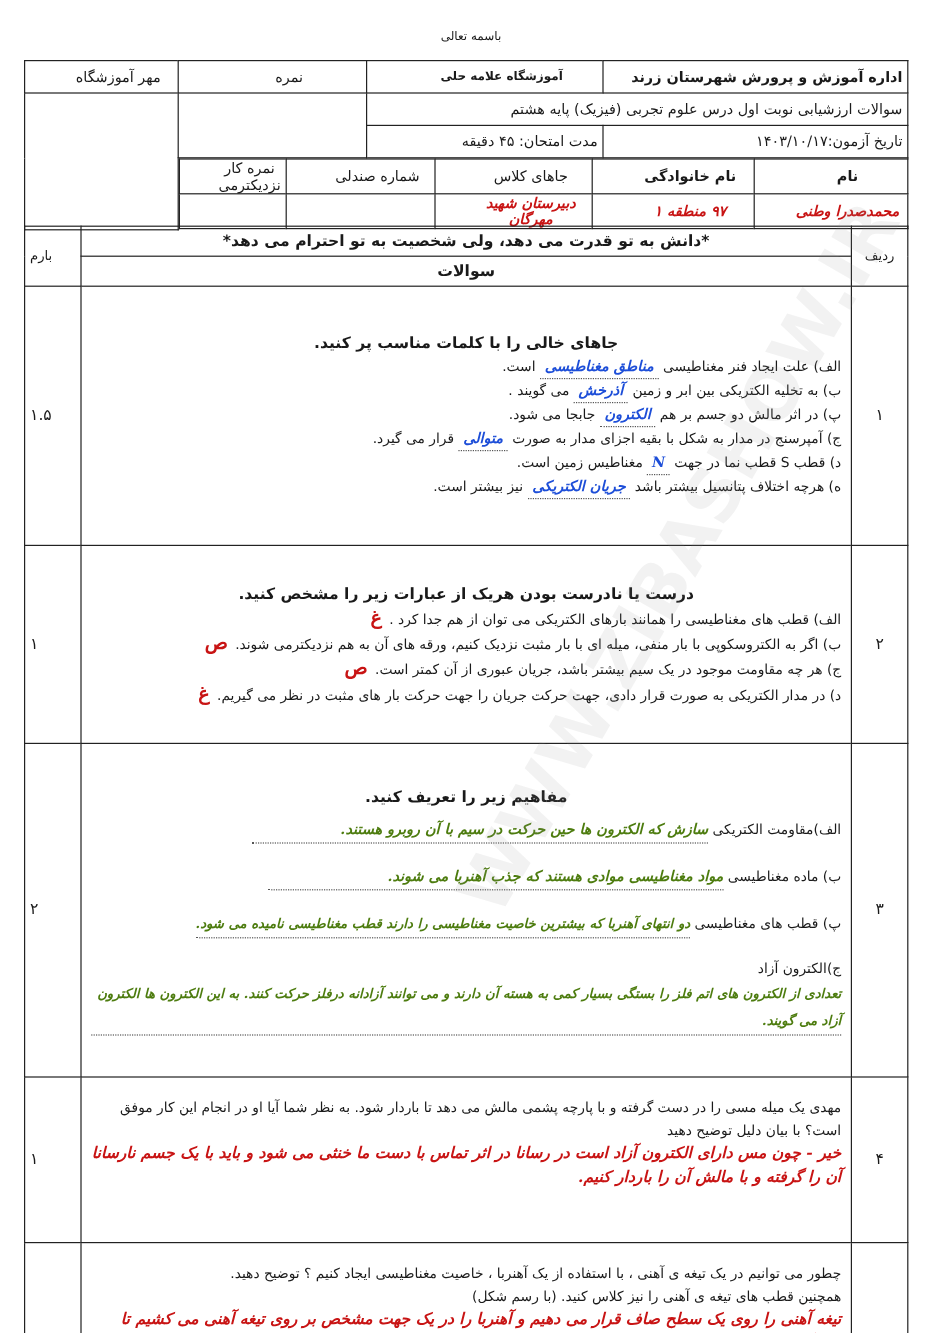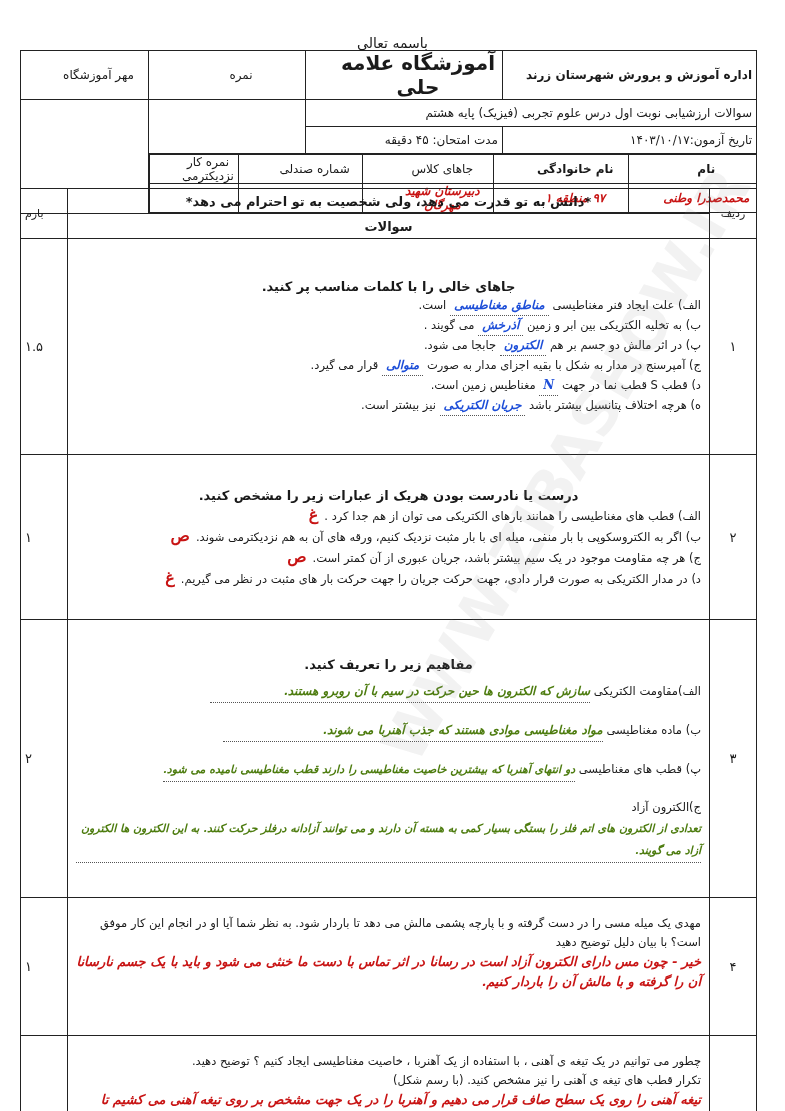--- a/index.html
+++ b/index.html
@@ -1,17 +1,17 @@
 <!DOCTYPE html>
 <html><head>
 <meta charset="utf-8">
 <style>
   html, body { margin:0; padding:0; background:#ffffff; }
   body { width:785px; height:1111px; position:relative; font-family:"DejaVu Sans", sans-serif; color:#1a1a1a; overflow:hidden; }
-  .bismillah { position:absolute; top:35px; left:0; width:785px; text-align:center; font-size:14px; }
+  .bismillah { position:absolute; top:25px; left:0; width:785px; text-align:center; font-size:10px; }
   table { border-collapse:collapse; position:absolute; left:20px; width:737px; direction:rtl; }
   td { border:1.5px solid #222; padding:0 4px; vertical-align:middle; }
   .hdr td { font-size:12px; height:26px; }
   .bold { font-weight:bold; }
   .center { text-align:center;padding-left:32px; }
   .hand { color:#c81414; font-style:italic; font-weight:bold; font-family:"DejaVu Serif", serif; }
   .qtable { top:188px; }
   .qtable td.num { width:38px; text-align:center; font-size:13px; }
   .qtable td.score { width:38px; text-align:left; font-size:13px; }
   .qbody { font-size:11.5px; line-height:19px; padding:16px 8px; text-align:right; }
@@ -26,21 +26,21 @@
 </style>
 </head>
 <body>
 
 <div class="bismillah">باسمه تعالی</div>
 
 <table class="hdr" style="top:50px;">
   <tbody>
       <tr>
     <td class="bold" style="width:245px;">اداره آموزش و پرورش شهرستان زرند</td>
-    <td class="bold center" style="width:160px;font-size:20px;">آموزشگاه علامه حلی</td>
+    <td class="bold center" style="width:160px;font-size:10px;">آموزشگاه علامه حلی</td>
     <td class="center" style="width:120px;">نمره</td>
     <td class="center">مهر آموزشگاه</td>
   </tr>
   <tr>
     <td colspan="2">سوالات ارزشیابی نوبت اول درس علوم تجربی (فیزیک) پایه هشتم</td>
     <td rowspan="2"></td>
     <td rowspan="4"></td>
   </tr>
   <tr>
     <td>تاریخ آزمون:۱۴۰۳/۱۰/۱۷</td>
@@ -126,21 +126,21 @@
       <div>مهدی یک میله مسی را در دست گرفته و با پارچه پشمی مالش می دهد تا باردار شود. به نظر شما آیا او در انجام این کار موفق است؟ با بیان دلیل توضیح دهید</div>
       <div class="ans">خیر - چون مس دارای الکترون آزاد است در رسانا در اثر تماس با دست ما خنثی می شود و باید با یک جسم نارسانا آن را گرفته و با مالش آن را باردار کنیم.</div>
     </td>
     <td class="score">۱</td>
   </tr>
 
   <tr>
     <td class="num">۵</td>
     <td class="qbody" style="height:140px;vertical-align:top;">
       <div>چطور می توانیم در یک تیغه ی آهنی ، با استفاده از یک آهنربا ، خاصیت مغناطیسی ایجاد کنیم ؟ توضیح دهید.</div>
-      <div>تکرار قطب های تیغه ی آهنی را نیز مشخص کنید. (با رسم شکل)</div>
+      <div>همچنین قطب های تیغه ی آهنی را نیز کلاس کنید. (با رسم شکل)</div>
       <div class="ans">تیغه آهنی را روی یک سطح صاف قرار می دهیم و آهنربا را در یک جهت مشخص بر روی تیغه آهنی می کشیم تا تیغه آهنربا شود. (چند بار این کار را تکرار می کنیم.)</div>
       <div class="drawing">
         <div class="magnet" style="left:10px;top:0;width:10px;height:45px;"></div>
         <div class="magnet" style="left:10px;top:45px;width:58px;height:10px;"></div>
         <div style="position:absolute;left:25px;top:18px;width:40px;border-top:2px solid #c81414;"></div>
         <span class="ans" style="position:absolute;left:150px;top:38px;">S</span>
         <div class="magnet" style="left:165px;top:43px;width:85px;height:10px;"></div>
         <span class="ans" style="position:absolute;left:254px;top:38px;">N</span>
         <span class="ans" style="position:absolute;right:24px;top:36px;font-size:15px;">اسم این روش مالش است</span>
       </div>

